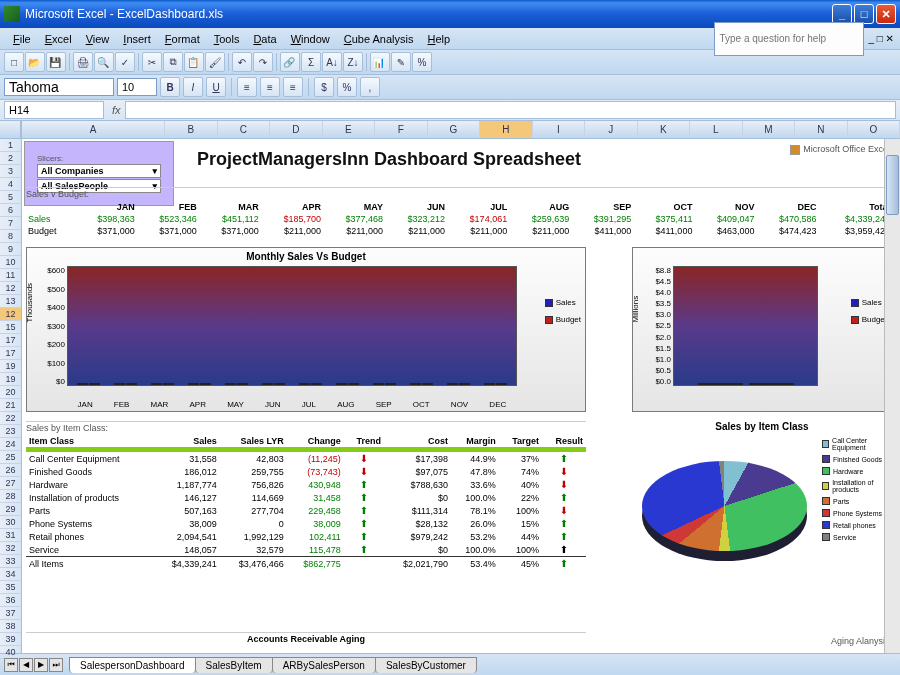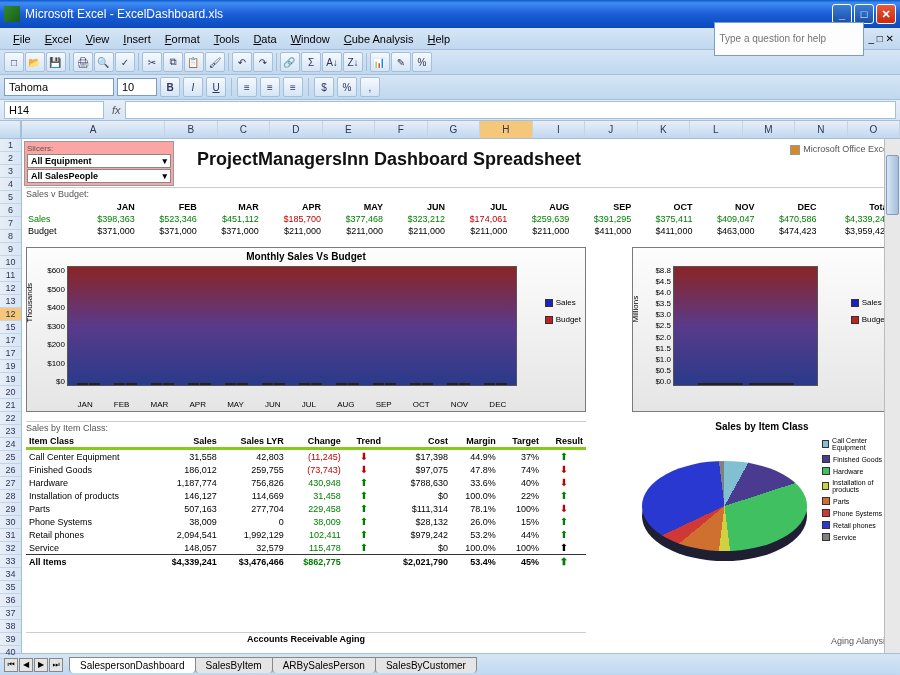--- a/index.html
+++ b/index.html
@@ -10,37 +10,37 @@
 .titlebar .winbtn{width:20px;height:20px;margin-left:2px;background:linear-gradient(to bottom,#3a7dd8,#1a4fa8);border:1px solid #fff;border-radius:3px;display:flex;align-items:center;justify-content:center;color:#fff;font-size:11px;font-weight:bold}
 .titlebar .close{background:linear-gradient(to bottom,#e85a3c,#c92a0a)}
 .menubar{background:linear-gradient(to bottom,#d6e5f5,#c0d8ef);height:22px;display:flex;align-items:center;padding:0 6px;border-bottom:1px solid #a5bed9;font-size:11px}
 .menubar .item{padding:2px 7px;text-decoration:underline;text-decoration-color:transparent;cursor:default}
 .menubar .item::first-letter{text-decoration:underline}
 .helpbox{margin-left:auto;width:150px;height:17px;border:1px solid #7a9cc5;font-size:10px;padding:16px 4px;color:#888;background:#fdfdfd}
 .toolbar{background:linear-gradient(to bottom,#d6e5f5,#c0d8ef);height:25px;display:flex;align-items:center;padding:0 4px;border-bottom:1px solid #a5bed9;gap:1px}
 .tbtn{width:20px;height:20px;background:linear-gradient(to bottom,#f5f9fd,#d6e5f5);border:1px solid #a5bed9;border-radius:2px;display:flex;align-items:center;justify-content:center;font-size:10px;color:#335}
 .tsep{width:1px;height:18px;background:#a5bed9;margin:0 2px}
 .fmt-toolbar{background:linear-gradient(to bottom,#d6e5f5,#c0d8ef);height:25px;display:flex;align-items:center;padding:0 4px;border-bottom:1px solid #a5bed9;gap:3px}
-.fontbox{width:110px;height:18px;border:1px solid #7a9cc5;background:#fff;font-size:11px;padding:0 4px;display:flex;align-items:center}
+.fontbox{width:110px;height:18px;border:1px solid #7a9cc5;background:#fff;font-size:14px;padding:0 4px;display:flex;align-items:center}
 .sizebox{width:40px;height:18px;border:1px solid #7a9cc5;background:#fff;font-size:11px;padding:0 4px;display:flex;align-items:center}
 .namebox-row{background:linear-gradient(to bottom,#e8eef7,#d6e5f5);height:21px;display:flex;align-items:center;border-bottom:1px solid #a5bed9}
 .namebox{width:100px;height:18px;border:1px solid #a5bed9;background:#fff;margin:0 4px;font-size:11px;padding:0 4px;display:flex;align-items:center}
 .fx-label{font-style:italic;font-size:11px;color:#555;margin:0 4px}
 .formula-bar{flex:1;height:18px;border:1px solid #a5bed9;background:#fff;margin-right:4px}
 .sheet-area{display:flex;height:532px;background:#fff}
 .rowheaders{width:22px;background:linear-gradient(to right,#e8eef7,#d6e5f5);border-right:1px solid #a5bed9}
 .corner{height:18px;background:linear-gradient(to bottom,#e8eef7,#c0d8ef);border-bottom:1px solid #a5bed9;border-right:1px solid #a5bed9}
 .rowh{height:13px;border-bottom:1px solid #c5d3e5;font-size:9px;text-align:center;color:#335;line-height:13px}
 .rowh.sel{background:#f4c77a}
 .main{flex:1;position:relative;overflow:hidden}
 .colheaders{display:flex;height:18px;background:linear-gradient(to bottom,#e8eef7,#c0d8ef);border-bottom:1px solid #a5bed9}
 .colh{border-right:1px solid #c5d3e5;font-size:10px;text-align:center;color:#335;line-height:18px}
 .colh.sel{background:#f4c77a}
 .content{position:relative;height:513px;background:#fff}
-.slicer-box{position:absolute;left:2px;top:2px;width:150px;border:1px solid #999;background:#fca5a5;padding:2px;font-size:9px}
+.slicer-box{position:absolute;left:2px;top:2px;width:150px;border:1px solid #999;background:#c4b5fd;padding:12px;font-size:9px}
 .slicer-label{color:#555;font-size:8px}
 .slicer-sel{border:1px solid #888;background:#fff;padding:1px 3px;margin-top:1px;display:flex;justify-content:space-between;font-weight:bold;font-size:9px}
 .dash-title{position:absolute;left:175px;top:10px;font-size:18px;font-weight:bold;color:#111}
 .excel-logo{position:absolute;right:10px;top:5px;font-size:9px;color:#555}
 .excel-logo .sq{display:inline-block;width:10px;height:10px;background:#d58a2a;border:1px solid #999;margin-right:3px;vertical-align:middle}
 .svb-section{position:absolute;left:4px;top:48px;right:8px}
 .sec-label{font-size:9px;color:#555;border-top:1px solid #ccc;padding-top:1px;margin-bottom:2px}
 .svb-table{width:100%;font-size:9px;border-collapse:collapse}
 .svb-table th{text-align:right;font-weight:bold;padding:1px 2px}
 .svb-table th:first-child{text-align:left}
@@ -63,27 +63,27 @@
 .bars-container{position:absolute;left:0;bottom:0;right:0;height:100%;display:flex;align-items:flex-end;justify-content:space-around;padding:0 2px}
 .bar-group{display:flex;align-items:flex-end;gap:1px}
 .bar{width:11px;border:1px solid #222}
 .bar.b{background:linear-gradient(to right,#3a3af0,#1a1a90)}
 .bar.r{background:linear-gradient(to right,#f03a3a,#901a1a)}
 .xlabels{position:absolute;left:40px;bottom:2px;width:450px;display:flex;justify-content:space-around;font-size:8px}
 .ylabels{position:absolute;left:16px;top:18px;height:120px;display:flex;flex-direction:column;justify-content:space-between;font-size:8px;text-align:right;width:22px}
 .yaxis-title{position:absolute;left:2px;top:70px;font-size:8px;transform:rotate(-90deg);transform-origin:left}
 .item-section{position:absolute;left:4px;top:282px;width:560px}
 .item-table{width:100%;font-size:9px;border-collapse:collapse}
-.item-table th{text-align:right;font-weight:bold;padding:1px 3px;border-bottom:3px solid #84cc16}
+.item-table th{text-align:right;font-weight:bold;padding:1px 3px;border-bottom:5px solid #84cc16}
 .item-table th:first-child{text-align:left}
 .item-table td{text-align:right;padding:1px 3px}
 .item-table td:first-child{text-align:left}
 .item-table .pos{color:#008000}
 .item-table .neg{color:#c00000}
-.item-table .tot td{font-weight:bold;border-top:1px solid #333}
+.item-table .tot td{font-weight:normal;border-top:1px solid #333}
 .arrow{font-size:10px}
 .pie-section{position:absolute;right:8px;top:282px;width:260px;height:200px}
 .pie-title{text-align:center;font-weight:bold;font-size:10px}
 .pie-legend{position:absolute;right:0;top:16px;font-size:7px;width:70px}
 .pie-legend .leg-item{margin-bottom:4px}
 .pie-vis{position:absolute;left:10px;top:30px;width:165px;height:120px}
 
 .pie-base{position:absolute;left:0;top:20px;width:165px;height:90px;border-radius:50%;background:#335;filter:brightness(0.6)}
 .pie-top{position:absolute;left:0;top:10px;width:165px;height:90px;border-radius:50%;background:conic-gradient(#80c0d0 0 8%,#4a3a90 8% 20%,#40c060 20% 48%,#d0d040 48% 52%,#d07030 52% 64%,#d03838 64% 68%,#2838d0 68% 98%,#808080 98% 100%)}
 .ar-section{position:absolute;left:4px;bottom:6px;width:560px}
@@ -239,21 +239,21 @@
         <div class="colh" style="width: 55px;">L</div>
         <div class="colh" style="width: 55px;">M</div>
         <div class="colh" style="width: 55px;">N</div>
         <div class="colh" style="width: 55px;">O</div>
       </div>
     <div class="content">
 
       <div class="slicer-box">
         <div class="slicer-label">Slicers:</div>
         <div class="slicer-sel">
-            <span>All Equipment</span>
+            <span>All Companies</span>
             <span>▾</span>
           </div>
         <div class="slicer-sel">
             <span>All SalesPeople</span>
             <span>▾</span>
           </div>
       </div>
 
       <div class="dash-title">ProjectManagersInn Dashboard Spreadsheet</div>
       <div class="excel-logo"><span class="sq"></span><span>Microsoft Office Excel</span></div>

